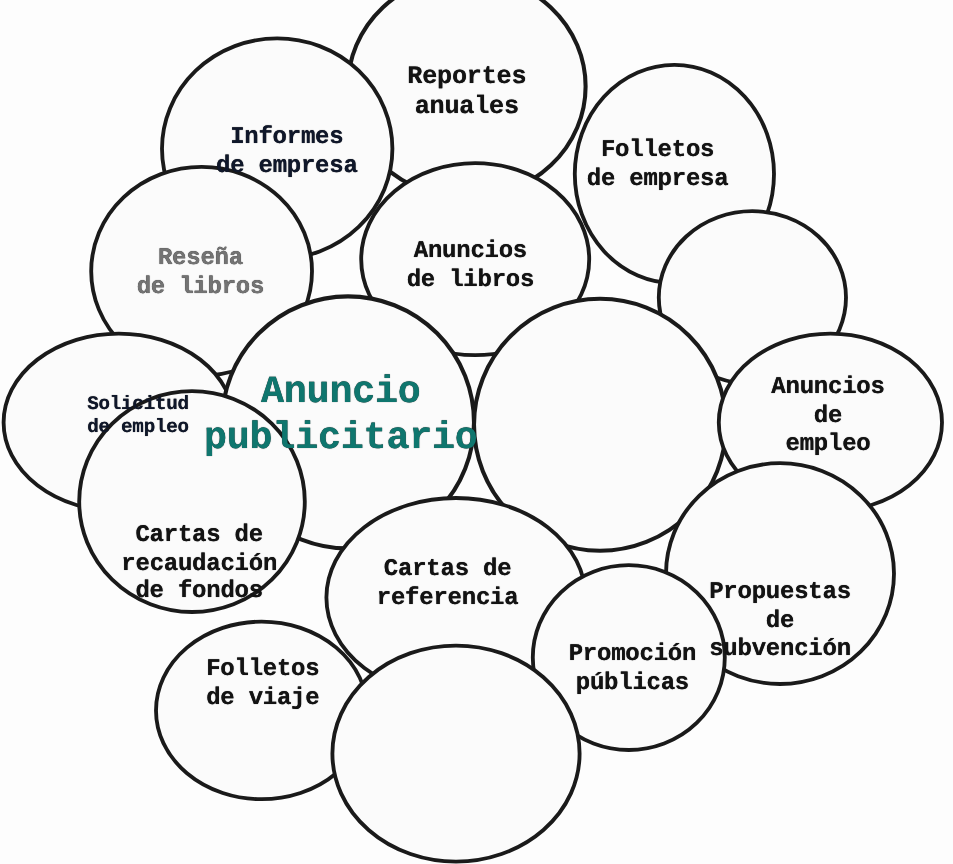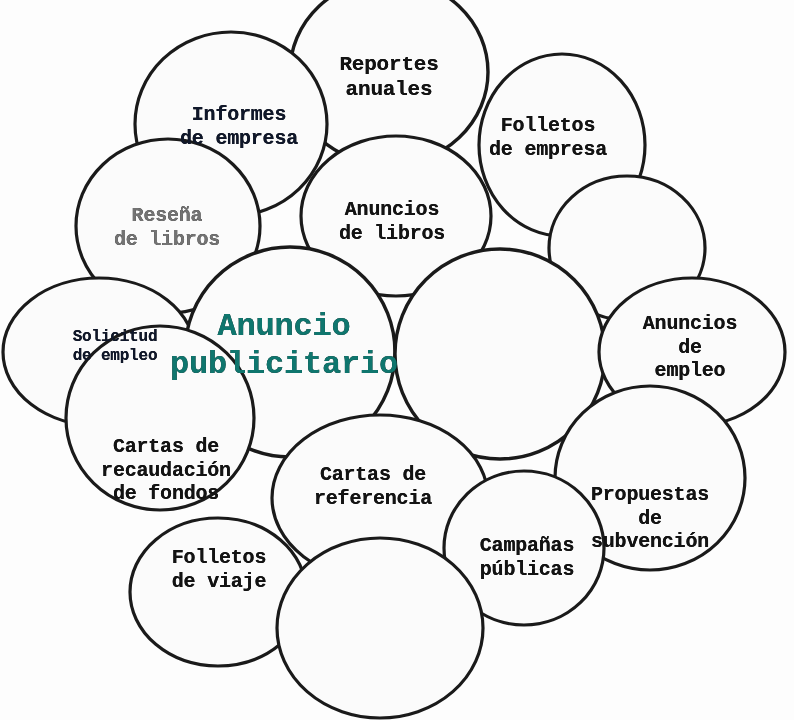--- a/index.html
+++ b/index.html
@@ -93,19 +93,19 @@
 publicitario</div>
       <div class="bubble-label" style="left: 690px; top: 347px; font-size: 20px; color: rgb(19, 19, 19);">Anuncios
 de empleo</div>
       <div class="bubble-label" style="left: 166px; top: 470px; font-size: 20px; color: rgb(19, 19, 19);">Cartas de
 recaudación
 de fondos</div>
       <div class="bubble-label" style="left: 373px; top: 487px; font-size: 20px; color: rgb(19, 19, 19);">Cartas de
 referencia</div>
       <div class="bubble-label" style="left: 650px; top: 472px; font-size: 20px; color: rgb(19, 19, 19); margin-top: 46px;">Propuestas
 de subvención</div>
-      <div class="bubble-label" style="left: 527px; top: 558px; font-size: 20px; color: rgb(19, 19, 19);">Campañas
+      <div class="bubble-label" style="left: 527px; top: 558px; font-size: 20px; color: rgb(19, 19, 19);">Promoción
 públicas</div>
       <div class="bubble-label" style="left: 219px; top: 570px; font-size: 20px; color: rgb(19, 19, 19);">Folletos
 de viaje</div>
     </div>
 
 </div>
 
 </body></html>

